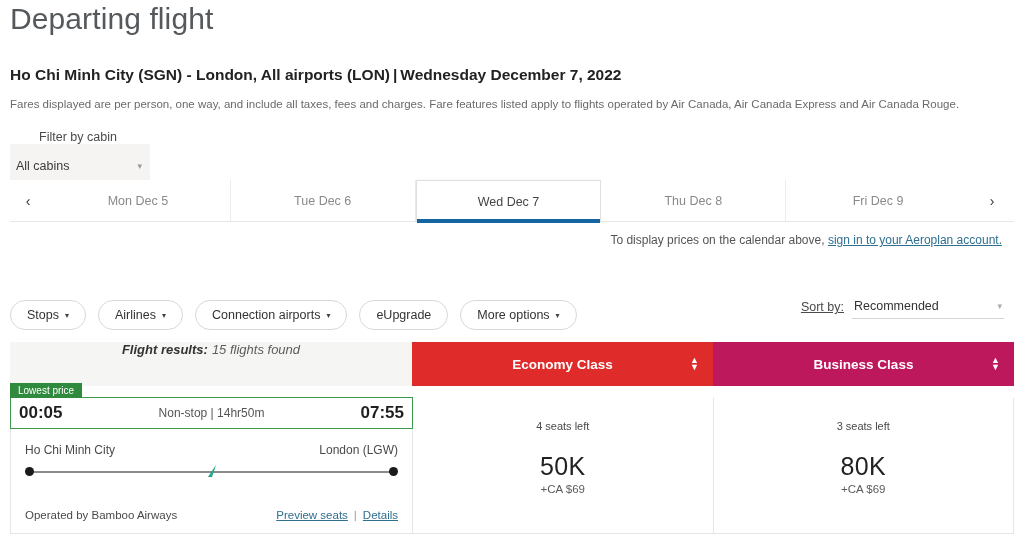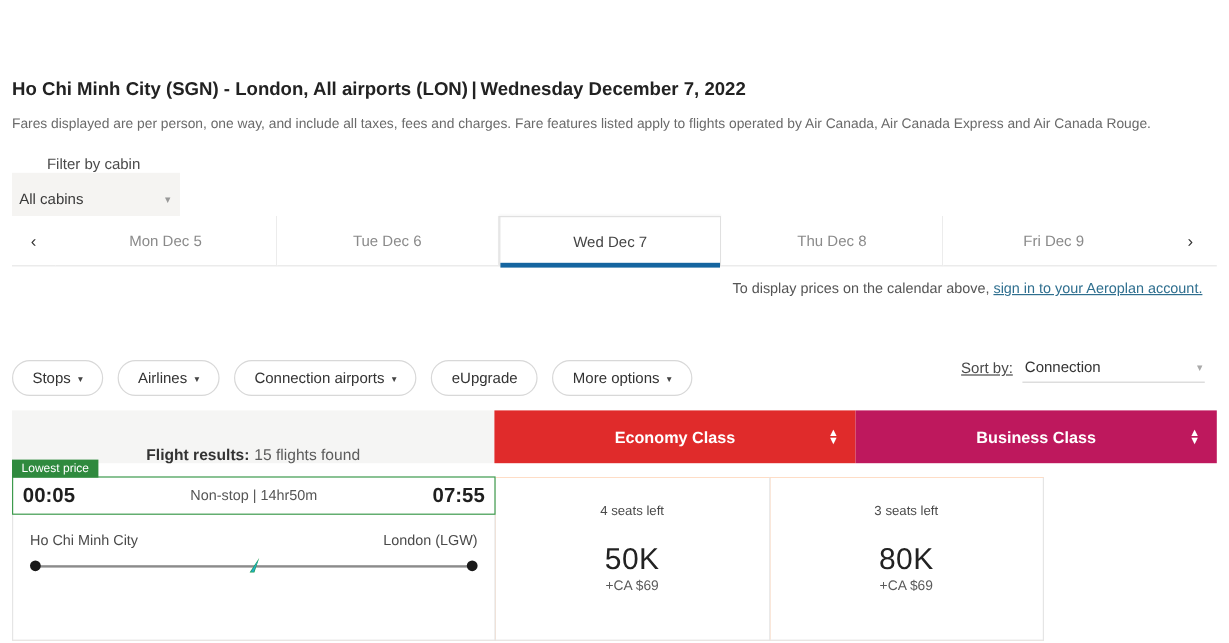--- a/index.html
+++ b/index.html
@@ -99,42 +99,42 @@
   }
   .sortby-select .caret { color: #aaa; font-size: 9px; }
 
   
   .results-bar {
     position: absolute; left: 10px; top: 342px; width: 1004px; height: 44px;
     display: flex;
   }
   .results-count {
     flex: 0 0 402px; background: #f5f5f4;
-    display: flex; align-items: flex-end; justify-content: center;
-    font-size: 13px; color: #333;
+    display: flex; align-items: flex-start; justify-content: center;
+    font-size: 13px; color: #333; font-style: italic;
   }
   .results-count b { font-weight: bold; padding-right: 4px; }
   .results-count .cnt { color: #5c5c5c; }
   .class-head {
     flex: 1; display: flex; align-items: center; justify-content: center;
     position: relative; color: #fff; font-size: 13.5px; font-weight: bold;
     cursor: pointer;
   }
   .class-head.economy { background: #e02b2b; }
   .class-head.business { background: #be185d; }
   .class-head .sort-arrows {
     position: absolute; right: 14px; display: flex; flex-direction: column;
     align-items: center; gap: 2px; line-height: .6;
   }
   .sort-arrows i { font-style: normal; font-size: 9px; }
 
   
   .flight-card {
-    position: absolute; left: 10px; top: 398px; width: 860px; height: 136px;
-    display: flex; background: #f97316;
+    position: absolute; left: 10px; top: 398px; width: 1004px; height: 136px;
+    display: flex; background: #fef9c3;
   }
   .flight-left {
     flex: 0 0 403px; position: relative; background: #fff;
     border: 1px solid #e5e5e5; border-top: none;
   }
   .lowest-badge {
     position: absolute; left: -1px; top: -15px; height: 15px;
     background: #2f8a3e; color: #fff; font-size: 10px;
     padding: 0 8px; display: flex; align-items: center;
   }
@@ -177,20 +177,21 @@
   }
   .seats-left { font-size: 11px; color: #4a4a4a; }
   .fare-points { font-size: 25px; color: #222; margin-top: 20px; letter-spacing: .3px; }
   .fare-cash { font-size: 11.5px; color: #5a5a5a; margin-top: 2px; }
 </style>
 </head>
 <body>
 
 <div class="page">
 
+  <h1 class="page-title">Departing flight</h1>
 
   <div class="route-line">
     <span>Ho Chi Minh City (SGN) - London, All airports (LON)</span><span class="sep">|</span><span>Wednesday December 7, 2022</span>
   </div>
 
   <div class="fares-note">Fares displayed are per person, one way, and include all taxes, fees and charges. Fare features listed apply to flights operated by Air Canada, Air Canada Express and Air Canada Rouge.</div>
 
   <div class="cabin-row">
     <span class="cabin-label">Filter by cabin</span>
     <div class="cabin-select">
@@ -233,21 +234,21 @@
     </div>
     <div class="pill">
       <span>More options</span>
       <span class="caret">▾</span>
     </div>
   </div>
 
   <div class="sortby">
     <span class="sortby-label">Sort by:</span>
     <div class="sortby-select">
-      <span>Connection</span>
+      <span>Recommended</span>
       <span class="caret">▾</span>
     </div>
   </div>
 
   <div class="results-bar">
     <div class="results-count">
       <b>Flight results:</b>
       <span class="cnt">15 flights found</span>
     </div>
     <div class="class-head economy">
@@ -286,20 +287,26 @@
           <div class="bar"></div>
           <div class="dot start"></div>
           <div class="dot end"></div>
           <svg class="plane" viewBox="0 0 20 16">
             <path d="M14 1 L6 13 L10 13 Z" fill="#1f9d55"></path>
             <path d="M13.4 2.5 L7.2 12.4 L9.4 12.4 Z" fill="#22b0c9"></path>
           </svg>
         </div>
       </div>
 
+      <div class="card-foot">
+        <span>Operated by Bamboo Airways</span>
+        <span>
+          <a href="#">Preview seats</a><span class="divider">|</span><a href="#">Details</a>
+        </span>
+      </div>
     </div>
 
     <div class="fare-cell">
       <span class="seats-left">4 seats left</span>
       <span class="fare-points">50K</span>
       <span class="fare-cash">+CA $69</span>
     </div>
 
     <div class="fare-cell">
       <span class="seats-left">3 seats left</span>

